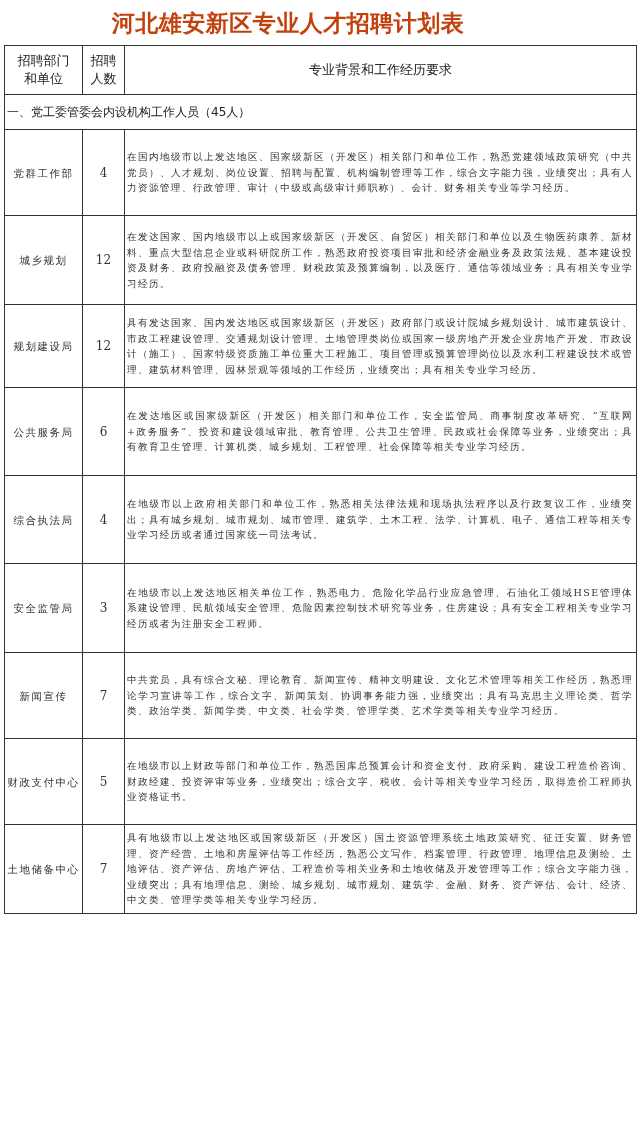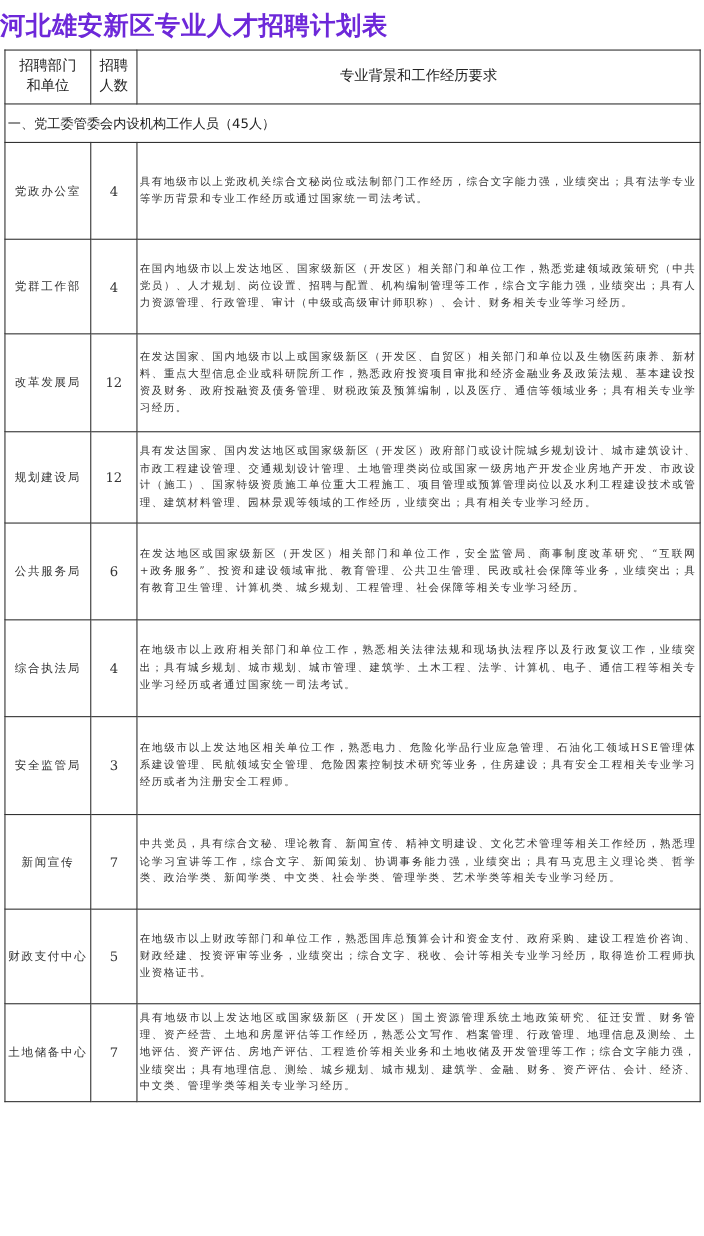--- a/index.html
+++ b/index.html
@@ -1,17 +1,17 @@
 <!DOCTYPE html>
 <html><head>
 <meta charset="utf-8">
 <style>
   html, body { margin:0; padding:0; background:#fff; }
   body { width:640px; height:1124px; overflow:hidden; position:relative; font-family:"DejaVu Serif","Liberation Serif",serif; color:#222; }
-  .title { position:absolute; left:0; top:8px; width:576px; font-size:23px; font-weight:bold; letter-spacing:0.5px; color:#6d28d9; }
+  .title { position:absolute; left:0; top:8px; width:576px; text-align:center; font-size:23px; font-weight:bold; letter-spacing:0.5px; color:#c2410c; }
   table { position:absolute; left:4px; top:45px; width:632px; border-collapse:collapse; table-layout:fixed; }
   td, th { border:1.2px solid #333; padding:0; vertical-align:middle; }
   col.c1 { width:78px; } col.c2 { width:42px; } col.c3 { width:512px; }
   th { font-weight:normal; font-size:13px; height:48px; line-height:18px; text-align:center; font-family:"DejaVu Sans","Liberation Sans",sans-serif; color:#222; }
   .section td { height:34px; font-size:12px; padding-left:2px; text-align:left; font-family:"DejaVu Sans","Liberation Sans",sans-serif;margin-top:19px; }
   .dept { text-align:center; font-size:10.5px; letter-spacing:1.5px; line-height:16px; color:#333; }
   .num { text-align:center; font-size:12px; color:#333; }
   .req { text-align:left; font-size:9.6px; line-height:15.5px; letter-spacing:1.35px; padding:0 3px 0 2px; color:#333; text-align:justify; }
 </style>
 </head>
@@ -21,40 +21,35 @@
 
 <table>
   <colgroup>
       <col class="c1">
       <col class="c2">
       <col class="c3">
     </colgroup>
   <thead>
     <tr>
       <th><span style="display:inline-block;width:56px;">招聘部门和单位</span></th>
-      <th><span style="display:inline-block;width:28px;">招聘人数</span></th>
+      <th><span style="display:inline-block;width:28px;font-family:Liberation Serif, serif;">招聘人数</span></th>
       <th>专业背景和工作经历要求</th>
     </tr>
   </thead>
   <tbody id="tbody">
       <tr class="section">
         <td colspan="3">一、党工委管委会内设机构工作人员（45人）</td>
       </tr>
-      <tr style="height: 88px;">
-        <td class="dept">党政办公室</td>
-        <td class="num">4</td>
-        <td class="req">具有地级市以上党政机关综合文秘岗位或法制部门工作经历，综合文字能力强，业绩突出；具有法学专业等学历背景和专业工作经历或通过国家统一司法考试。</td>
-      </tr>
       <tr style="height: 86px;">
         <td class="dept">党群工作部</td>
         <td class="num">4</td>
         <td class="req">在国内地级市以上发达地区、国家级新区（开发区）相关部门和单位工作，熟悉党建领域政策研究（中共党员）、人才规划、岗位设置、招聘与配置、机构编制管理等工作，综合文字能力强，业绩突出；具有人力资源管理、行政管理、审计（中级或高级审计师职称）、会计、财务相关专业等学习经历。</td>
       </tr>
       <tr style="height: 89px;">
-        <td class="dept">改革发展局</td>
+        <td class="dept">城乡规划</td>
         <td class="num">12</td>
         <td class="req">在发达国家、国内地级市以上或国家级新区（开发区、自贸区）相关部门和单位以及生物医药康养、新材料、重点大型信息企业或科研院所工作，熟悉政府投资项目审批和经济金融业务及政策法规、基本建设投资及财务、政府投融资及债务管理、财税政策及预算编制，以及医疗、通信等领域业务；具有相关专业学习经历。</td>
       </tr>
       <tr style="height: 83px;">
         <td class="dept">规划建设局</td>
         <td class="num">12</td>
         <td class="req">具有发达国家、国内发达地区或国家级新区（开发区）政府部门或设计院城乡规划设计、城市建筑设计、市政工程建设管理、交通规划设计管理、土地管理类岗位或国家一级房地产开发企业房地产开发、市政设计（施工）、国家特级资质施工单位重大工程施工、项目管理或预算管理岗位以及水利工程建设技术或管理、建筑材料管理、园林景观等领域的工作经历，业绩突出；具有相关专业学习经历。</td>
       </tr>
       <tr style="height: 88px;">
         <td class="dept">公共服务局</td>

